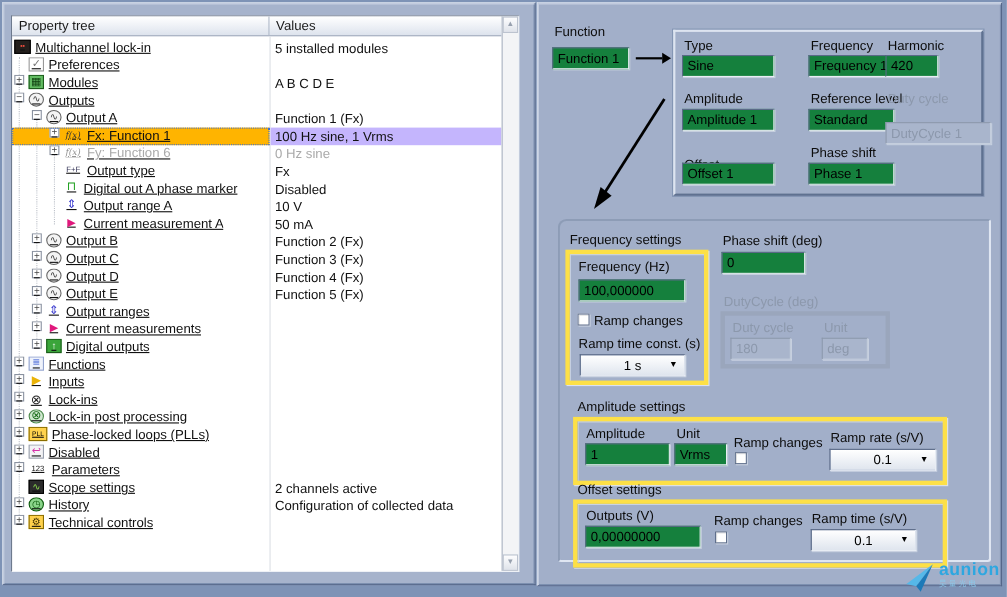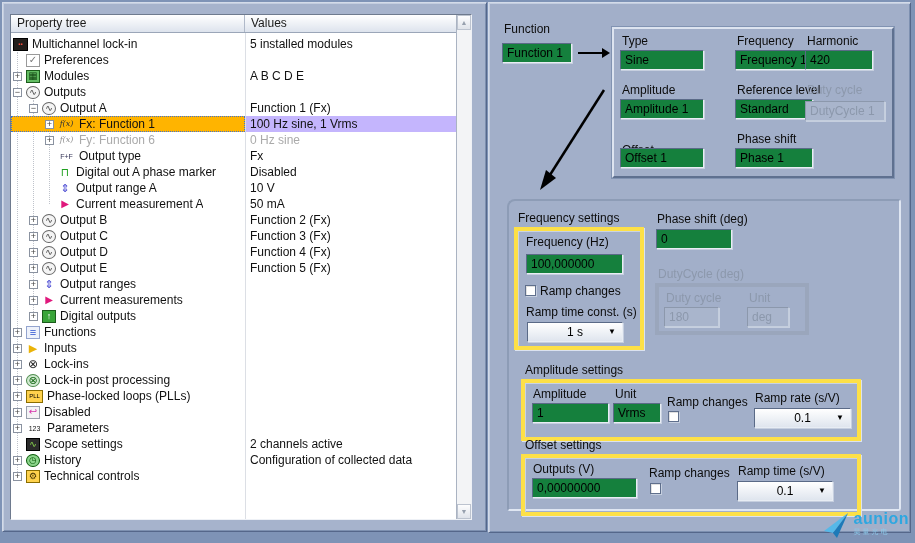--- a/index.html
+++ b/index.html
@@ -27,21 +27,21 @@
   #tree-header{position:absolute;left:0;top:0;right:15px;height:17px;
     background:linear-gradient(#ffffff,#dde3ed);
     border-bottom:1px solid #9ba6b8;display:flex;}
   .hcell{height:17px;line-height:17px;padding-left:6px;box-sizing:border-box;color:#1a1a1a;}
   #hname{width:234px;border-right:1px solid #b0b9c9;}
   #hval{flex:1;}
   #tree-body{position:absolute;left:0;top:18px;right:15px;bottom:0;overflow:hidden;padding-top:3px;}
   .guide{position:absolute;width:0;border-left:1px dotted #bfc3cb;}
   #col-divider{position:absolute;left:234px;top:0;bottom:0;width:0;border-left:1px solid #dcdfe5;}
   .trow{position:relative;height:16px;white-space:nowrap;}
-  .ncell{position:absolute;left:0;top:0;width:234px;height:16px;display:flex;align-items:center;overflow:hidden;box-sizing:border-box;}
+  .ncell{position:absolute;left:0;top:0;width:234px;height:16px;display:flex;align-items:flex-start;overflow:hidden;box-sizing:border-box;text-decoration:underline;}
   .vcell{position:absolute;left:235px;top:0;right:0;height:16px;line-height:16px;padding-left:4px;overflow:hidden;}
   .xbox{flex:0 0 auto;width:9px;height:9px;box-sizing:border-box;border:1px solid #8a92a0;background:#fff;
     font-size:9px;line-height:7px;text-align:center;color:#444;margin-right:4px;}
   .xspace{flex:0 0 auto;width:13px;}
   .ticon{flex:0 0 auto;width:14px;height:13px;display:flex;align-items:center;justify-content:center;
     font-size:10px;line-height:1;margin-right:4px;box-sizing:border-box;}
   .tlabel{overflow:hidden;}
   .trow.selected .ncell{background:#ffb400;outline:1px dotted #3b6fd6;outline-offset:-1px;}
   .trow.selected .vcell{background:#c4b5fd;}
   .trow.disabled .tlabel,.trow.disabled .vcell{color:#aaaaaa;}
@@ -343,30 +343,30 @@
   </svg>
 
   <div id="fbox">
     <div class="lbl" style="left:8px;top:5px;">Type</div>
     <div class="field" style="left:6px;top:21px;width:84px;">Sine</div>
 
     <div class="lbl" style="left:123px;top:5px;">Frequency</div>
     <div class="field" style="left:121px;top:21px;width:78px;">Frequency 1</div>
 
     <div class="lbl" style="left:193px;top:5px;">Harmonic</div>
-    <div class="field" style="left:191px;top:21px;width:68px;">420</div>
+    <div class="field" style="left:191px;top:21px;width:48px;">420</div>
 
     <div class="lbl" style="left:8px;top:54px;">Amplitude</div>
     <div class="field" style="left:6px;top:70px;width:84px;">Amplitude 1</div>
 
     <div class="lbl" style="left:123px;top:54px;">Reference level</div>
     <div class="field" style="left:121px;top:70px;width:78px;">Standard</div>
 
     <div class="lbl dis" style="left:193px;top:54px;">Duty cycle</div>
-    <div class="field dis" style="left:191px;top:72px;width:80px;">DutyCycle 1</div>
+    <div class="field dis" style="left:191px;top:82px;width:96px;">DutyCycle 1</div>
 
     <div class="lbl" style="left:8px;top:114px;text-align:center;">Offset</div>
     <div class="field" style="left:6px;top:119px;width:84px;">Offset 1</div>
 
     <div class="lbl" style="left:123px;top:103px;">Phase shift</div>
     <div class="field" style="left:121px;top:119px;width:78px;">Phase 1</div>
   </div>
 
   <div id="settings-box">
     <div class="lbl" style="left:9px;top:10px;">Frequency settings</div>

